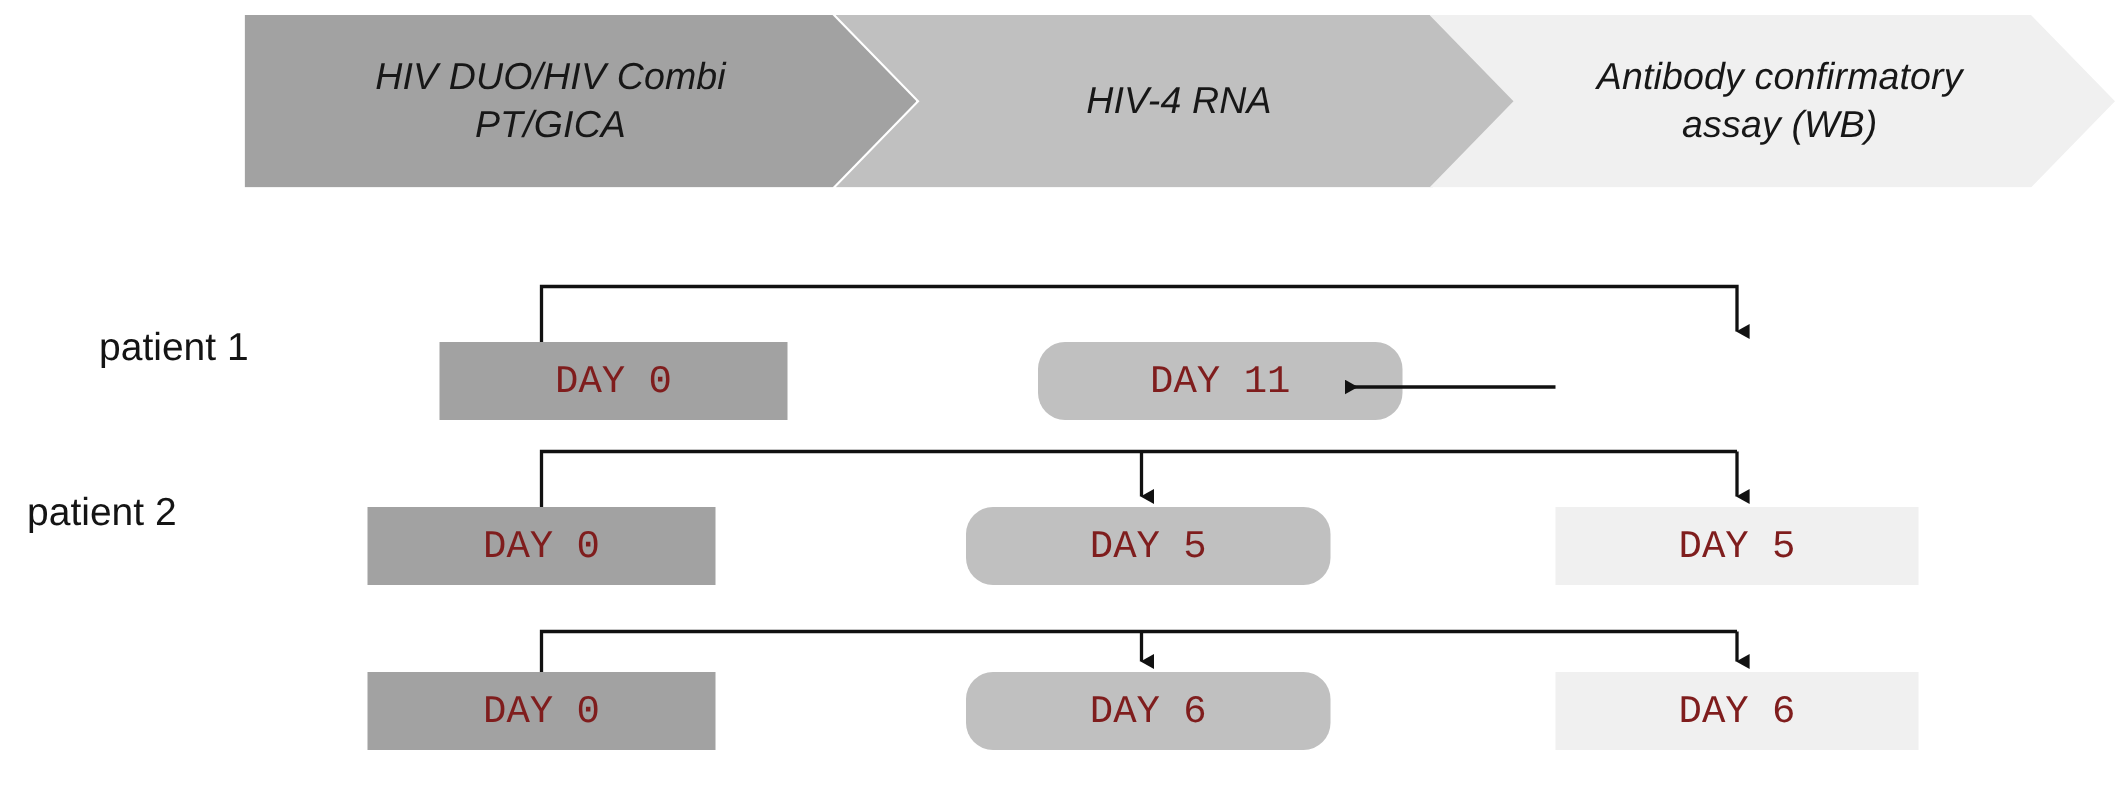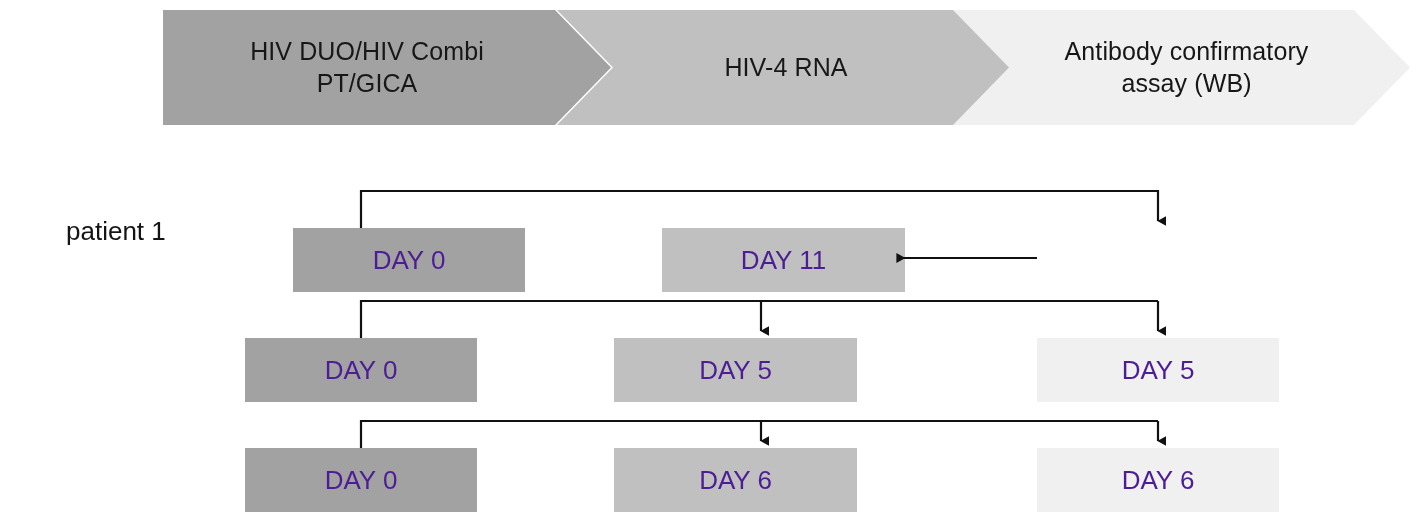--- a/index.html
+++ b/index.html
@@ -16,20 +16,21 @@
     color: #1a1a1a;
   }
 
   
   #process-band {
     position: absolute;
     left: 163px;
     top: 10px;
     width: 1247px;
     height: 99px;
+    font-style: italic;
   }
   .chevron {
     position: absolute;
     top: 0;
     height: 115px;
     display: flex;
     align-items: center;
     justify-content: center;
     box-sizing: border-box;
   }
@@ -84,37 +85,39 @@
     top: 38px;
     width: 215px;
     font-size: 26px;
     line-height: 34px;
     color: #141414;
   }
 
   .day-box {
     position: absolute;
     top: 52px;
-    height: 64px;
+    height: 52px;
     display: flex;
     align-items: center;
     justify-content: center;
     font-size: 26px;
-    color: #4c1d95;
+    color: #7f1d1d;
     box-sizing: border-box;
+    font-family: Liberation Mono, monospace;
   }
   .day-box.col-1 {
     left: 245px;
     width: 232px;
     background: #a2a2a2;
   }
   .day-box.col-2 {
-    left: 614px;
+    left: 644px;
     width: 243px;
     background: #c0c0c0;
+    border-radius: 18px;
   }
   .day-box.col-3 {
     left: 1037px;
     width: 242px;
     background: #f0f0f0;
   }
 
   
   #connectors {
     position: absolute;
@@ -142,20 +145,21 @@
   </div>
 </div>
 
 <div class="patient-row" id="row-1">
   <div class="row-label">patient 1</div>
   <div class="day-box col-1">DAY 0</div>
   <div class="day-box col-2">DAY 11</div>
 </div>
 
 <div class="patient-row" id="row-2">
+  <div class="row-label">patient 2</div>
   <div class="day-box col-1">DAY 0</div>
   <div class="day-box col-2">DAY 5</div>
   <div class="day-box col-3">DAY 5</div>
 </div>
 
 <div class="patient-row" id="row-3">
   <div class="day-box col-1">DAY 0</div>
   <div class="day-box col-2">DAY 6</div>
   <div class="day-box col-3">DAY 6</div>
 </div>

